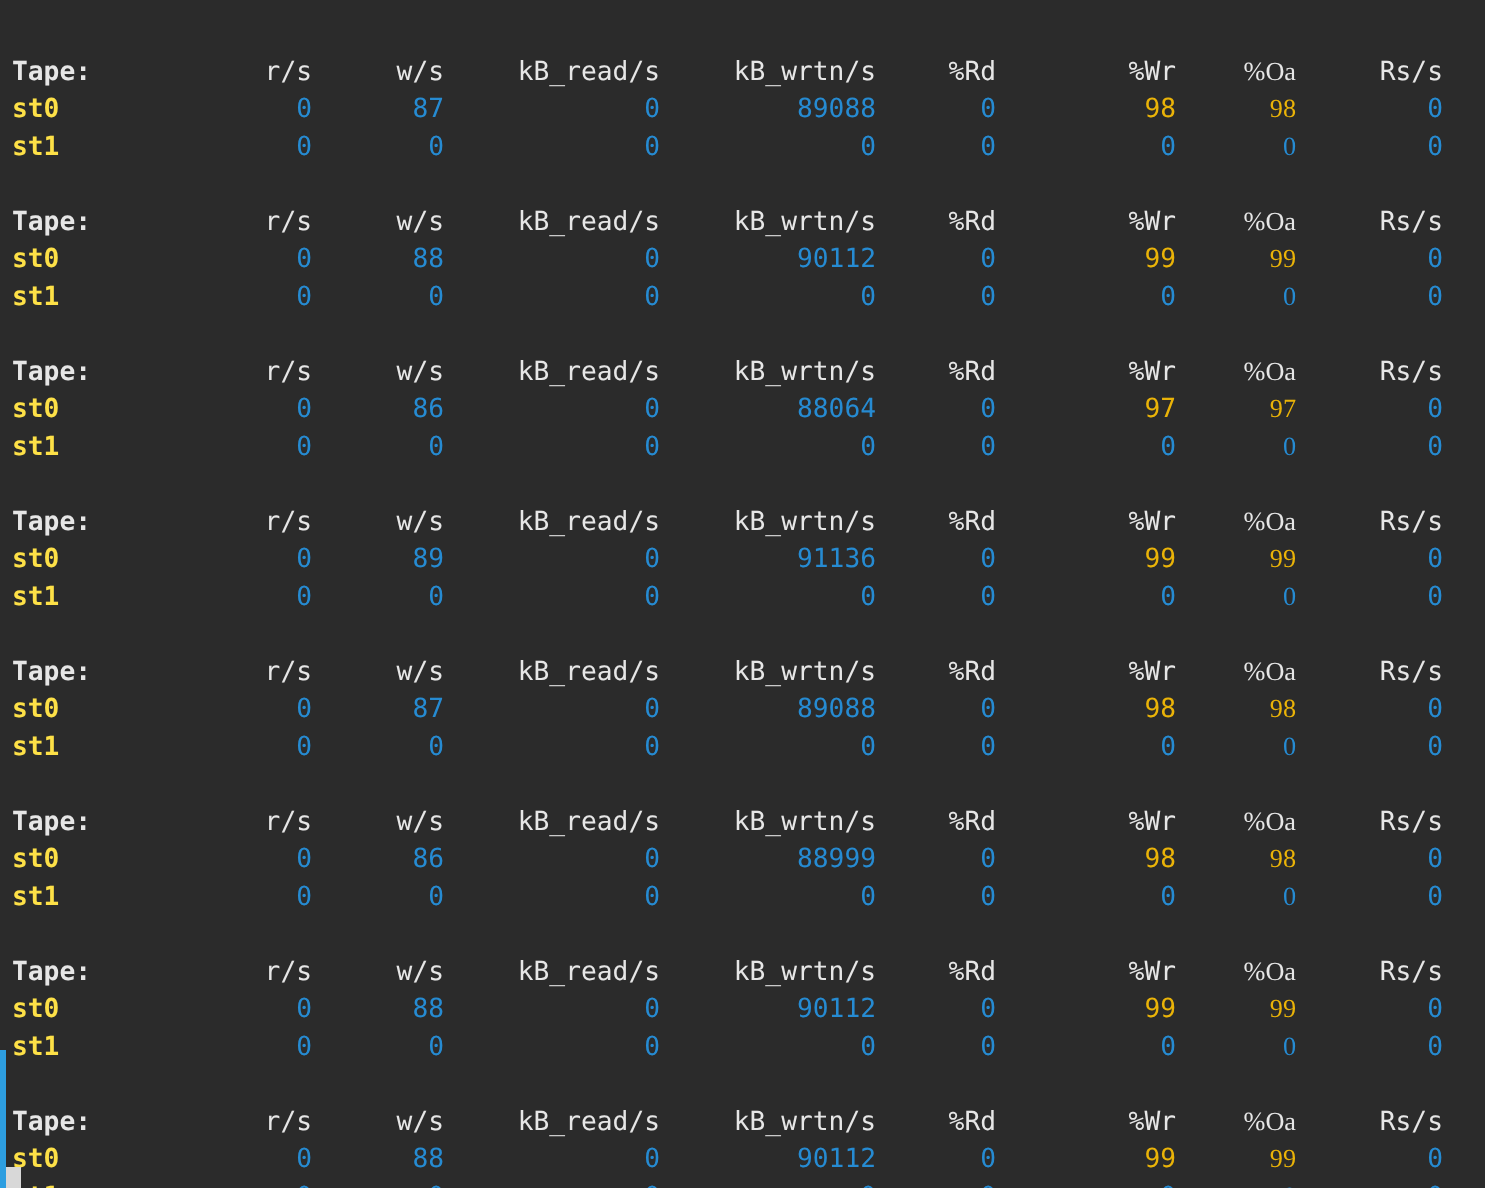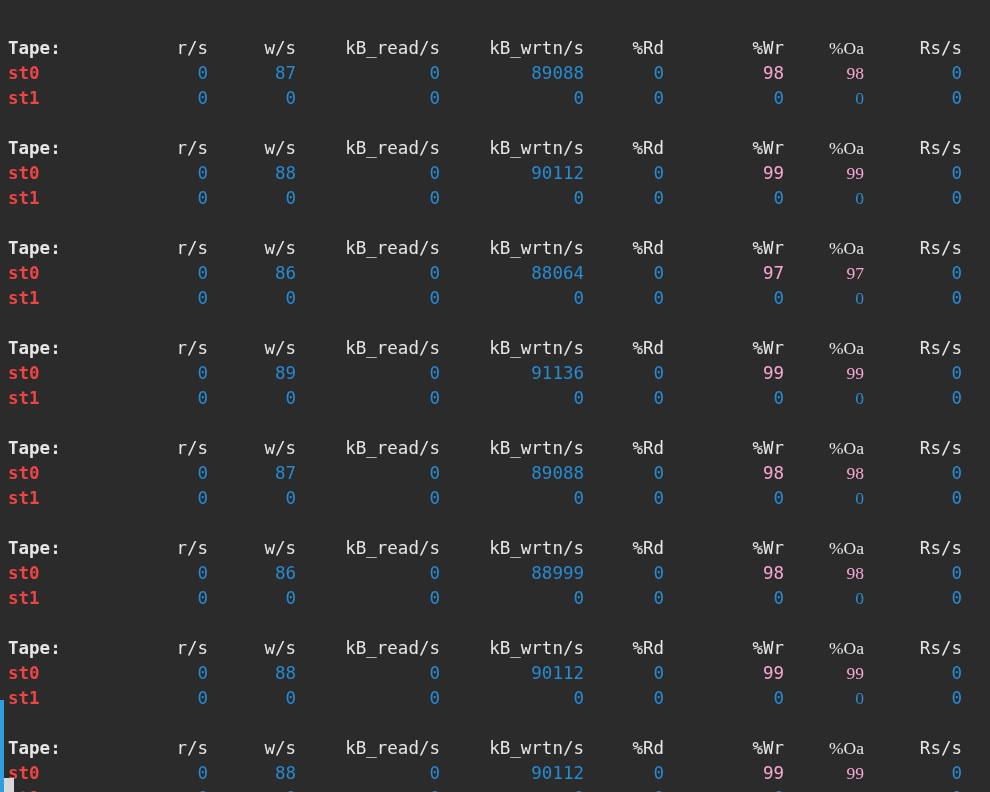--- a/index.html
+++ b/index.html
@@ -60,23 +60,23 @@
   .c-ws     { width: 88px; }
   .c-kbread { width: 144px; }
   .c-kbwrtn { width: 144px; }
   .c-rd     { width: 80px; }
   .c-wr     { width: 80px; padding-left: 40px; }
   .c-oa     { width: 80px; font-family: Liberation Serif, serif; }
   .c-rss    { width: 98px; margin-top: 36px; }
   .c-ots    { width: 98px; }
 
   .hdr   { color: #e6e6e6; }
-  .dev   { color: #ef4444; }
+  .dev   { color: #fde047; }
   .num   { color: #268bd2; }
-  .warn  { color: #f9a8d4; }
+  .warn  { color: #eab308; }
 
   .cursor {
     position: absolute;
     left: 4px;
     top: 778px;
     width: 10px;
     height: 14px;
     background: #d8d8d8;
   }
   .scroll-accent {

